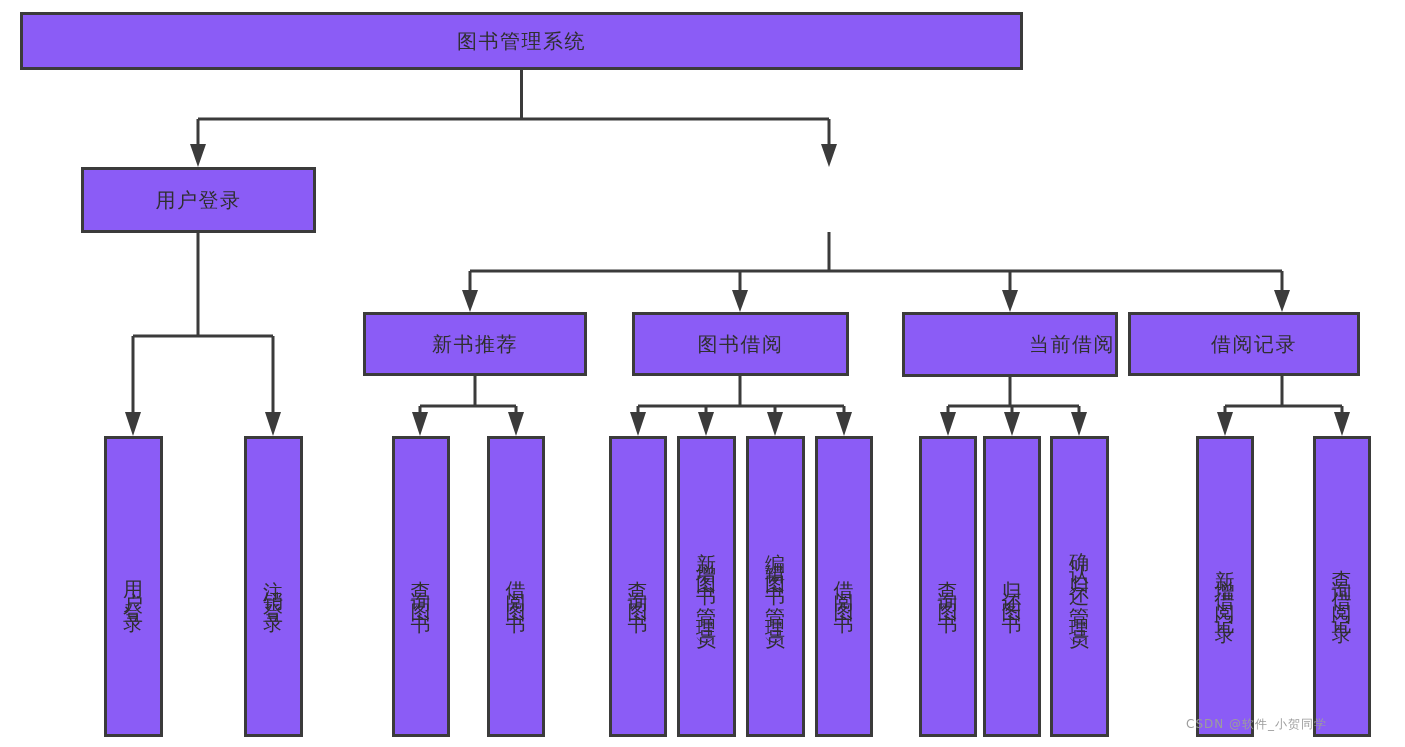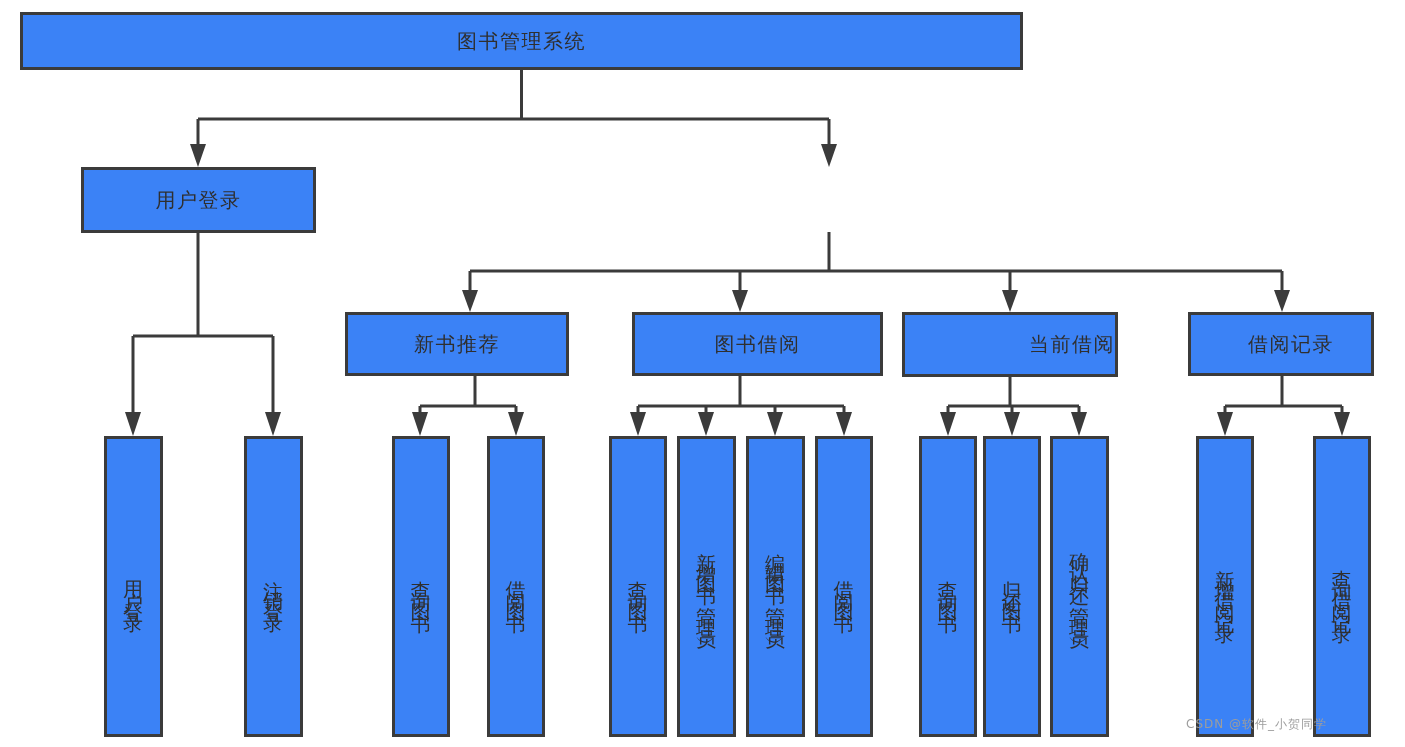--- a/index.html
+++ b/index.html
@@ -8,21 +8,21 @@
     width:1405px;height:747px;
     background:#ffffff;
     overflow:hidden;
     font-family:"DejaVu Sans","Liberation Sans",sans-serif;
   }
   #wires{position:absolute;left:0;top:0;z-index:1;}
   #wires path{stroke:#3b3b3b;stroke-width:3;fill:none;}
   #wires polygon{fill:#3b3b3b;stroke:none;}
   .box{
     position:absolute;box-sizing:border-box;
-    border:3px solid #3b3b3b;background:#3b82f6;
+    border:3px solid #3b3b3b;background:#8b5cf6;
     display:flex;align-items:center;justify-content:center;
     color:#2f2f2f;z-index:2;
   }
   .hbox{font-size:20px;letter-spacing:1.5px;white-space:nowrap;}
   .vbox .vtext{
     writing-mode:vertical-rl;text-orientation:mixed;
     font-size:20px;letter-spacing:11px;line-height:1;
     white-space:nowrap;
   }
   .watermark{
@@ -106,30 +106,30 @@
   </svg>
 
   <div class="box hbox" style="left:20px;top:12px;width:1003px;height:58px;">
     <span>图书管理系统</span>
   </div>
 
   <div class="box hbox" style="left:81px;top:167px;width:235px;height:66px;">
     <span>用户登录</span>
   </div>
 
-  <div class="box hbox" style="left:345px;top:312px;width:224px;height:64px;">
+  <div class="box hbox" style="left:363px;top:312px;width:224px;height:64px;">
     <span>新书推荐</span>
   </div>
-  <div class="box hbox" style="left:632px;top:312px;width:251px;height:64px;">
+  <div class="box hbox" style="left:632px;top:312px;width:217px;height:64px;">
     <span>图书借阅</span>
   </div>
   <div class="box hbox" style="left:902px;top:312px;width:216px;height:65px;justify-content:flex-end;">
     <span>当前借阅</span>
   </div>
-  <div class="box hbox" style="left:1188px;top:312px;width:186px;height:64px;padding-left:20px;">
+  <div class="box hbox" style="left:1128px;top:312px;width:232px;height:64px;padding-left:20px;">
     <span>借阅记录</span>
   </div>
 
   <div class="box vbox" style="left:104px;top:436px;width:59px;height:301px;">
     <span class="vtext">用户登录</span>
   </div>
   <div class="box vbox" style="left:244px;top:436px;width:59px;height:301px;">
     <span class="vtext">注销登录</span>
   </div>
 

